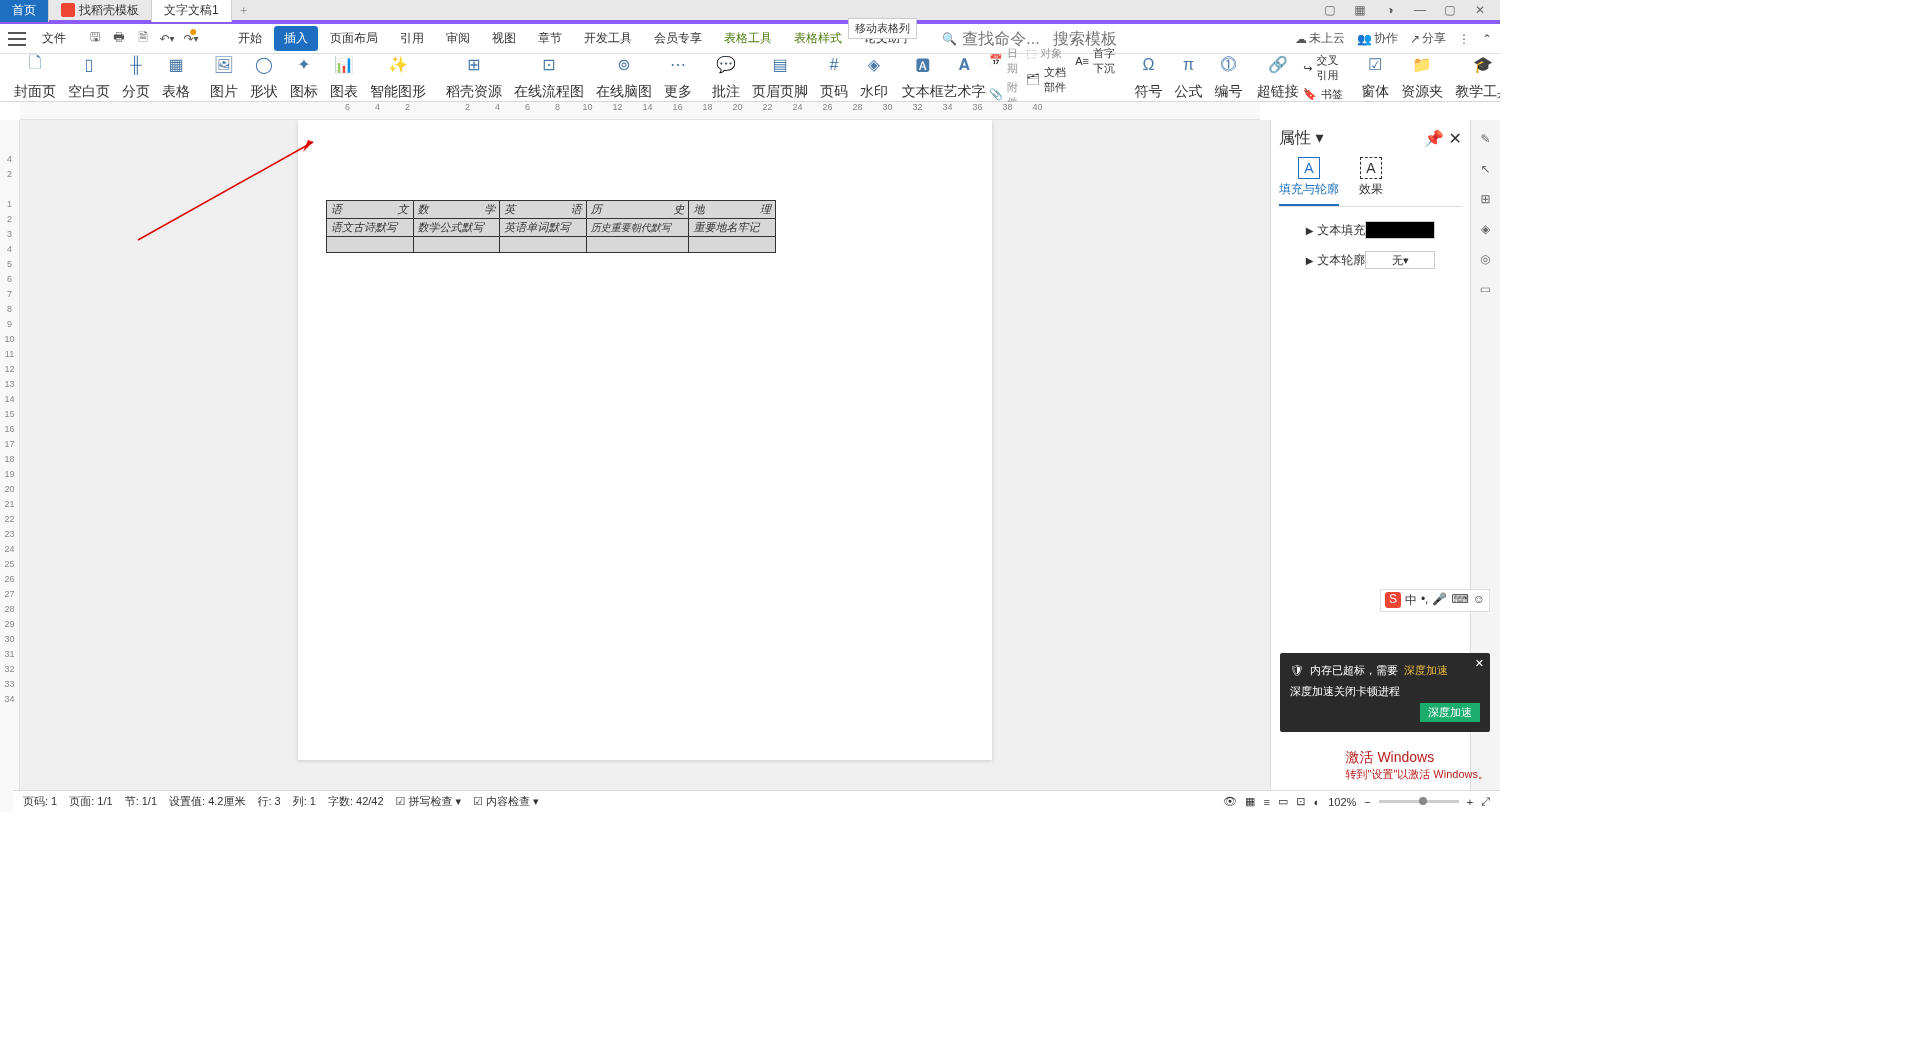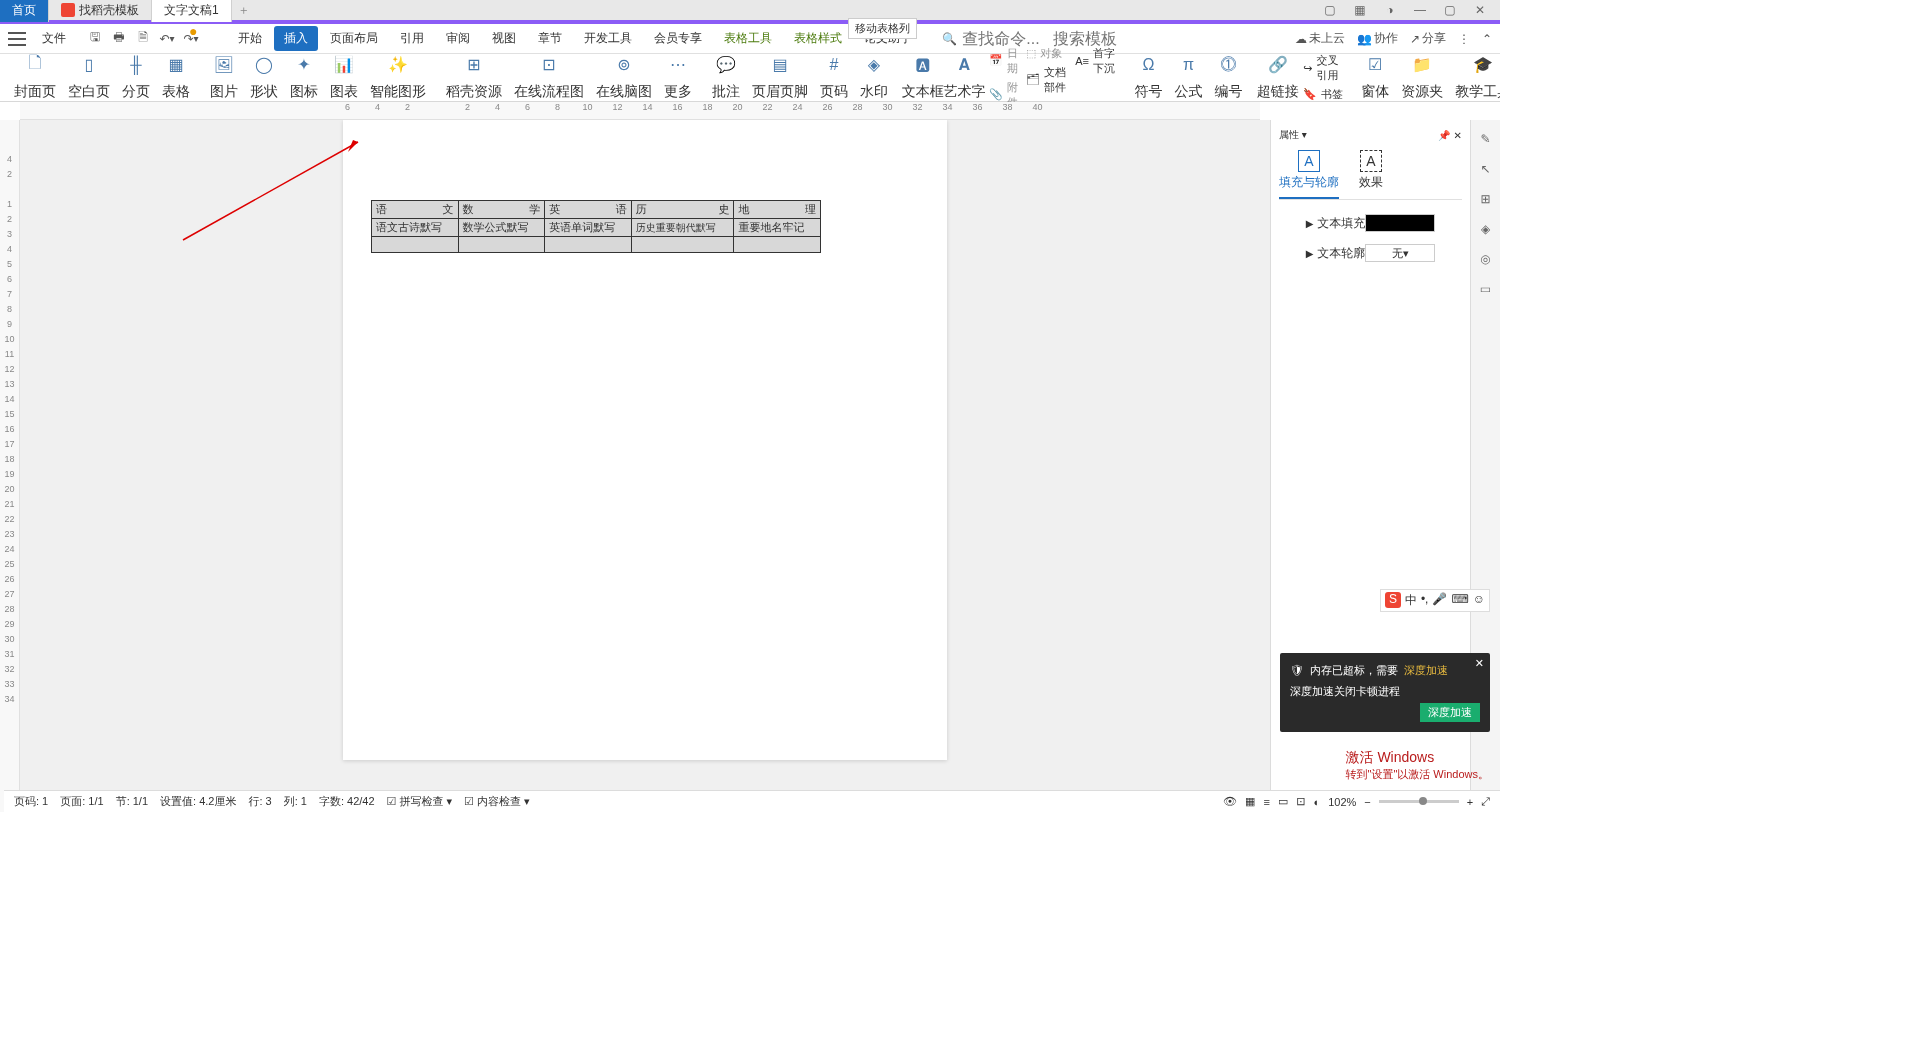--- a/index.html
+++ b/index.html
@@ -51,44 +51,44 @@
 
 .ruler-h { height: 18px; background: #f8f8f8; border-bottom: 1px solid #e0e0e0; position: relative; margin-left: 20px; margin-right: 240px; overflow: hidden; }
 .ruler-h .marks { position: absolute; left: 320px; top: 0; display: flex; font-size: 9px; color: #888; }
 .ruler-h .mark { width: 15px; text-align: center; }
 .ruler-v { width: 20px; background: #f8f8f8; border-right: 1px solid #e0e0e0; padding-top: 4px; }
 .ruler-v .vmark { font-size: 9px; color: #888; text-align: center; height: 15px; }
 
 
 .main { display: flex; height: calc(100% - 120px); }
 .doc-area { flex: 1; background: #f0f0f0; overflow: auto; position: relative; }
-.page { width: 604px; min-height: 640px; background: #fff; margin: 0 auto; margin-top: 0; box-shadow: 0 1px 4px rgba(0,0,0,0.15); padding: 80px 40px; position: relative; }
+.page { width: 694px; min-height: 640px; background: #fff; margin: 0 auto; margin-top: 0; box-shadow: 0 1px 4px rgba(0,0,0,0.15); padding: 80px 40px; position: relative; font-style: italic; }
 .doc-table { border-collapse: collapse; width: 450px; margin-left: -12px; }
 .doc-table td { border: 1px solid #333; padding: 1px 4px; font-size: 11px; height: 16px; background: #d8d8d8; }
 .doc-table .hdr td { text-align-last: justify; }
 .arrow { position: absolute; left: -170px; top: 10px; width: 200px; height: 120px; }
 
 
 .sidepanel { width: 200px; background: #fff; border-left: 1px solid #dcdcdc; padding: 8px; }
-.sidepanel-hdr { display: flex; align-items: center; justify-content: space-between; font-size: 10px; margin-bottom: 8px; }
+.sidepanel-hdr { display: flex; align-items: center; justify-content: space-between; font-size: 16px; margin-bottom: 8px; }
 .sidepanel-tabs { display: flex; gap: 20px; border-bottom: 1px solid #e0e0e0; margin-bottom: 8px; }
 .sidepanel-tab { display: flex; flex-direction: column; align-items: center; gap: 2px; padding-bottom: 6px; cursor: pointer; }
 .sidepanel-tab.active { border-bottom: 2px solid #1e6fc1; color: #1e6fc1; }
 .sidepanel-tab .ic { width: 22px; height: 22px; border: 1.5px solid currentColor; display: flex; align-items: center; justify-content: center; font-size: 14px; }
 .prop-row { display: flex; align-items: center; justify-content: center; padding: 6px 0; font-size: 12px; }
 .prop-row .tri { font-size: 10px; margin-right: 4px; }
 .prop-swatch { width: 70px; height: 18px; background: #000; border: 1px solid #ccc; }
 .prop-select { width: 70px; height: 18px; border: 1px solid #ccc; font-size: 11px; display: flex; align-items: center; justify-content: center; }
 
 
 .iconrail { width: 30px; background: #f4f4f4; border-left: 1px solid #dcdcdc; display: flex; flex-direction: column; align-items: center; gap: 12px; padding-top: 10px; }
 .iconrail div { width: 18px; height: 18px; color: #666; cursor: pointer; display: flex; align-items: center; justify-content: center; }
 
 
-.statusbar { height: 22px; background: #fff; border-top: 1px solid #dcdcdc; display: flex; align-items: center; padding: 0 10px; font-size: 11px; gap: 12px; position: absolute; bottom: 0; left: 4px; right: 0; }
+.statusbar { height: 22px; background: #fff; border-top: 1px solid #dcdcdc; display: flex; align-items: center; padding: 0 10px; font-size: 11px; gap: 12px; position: absolute; bottom: 0; left: 13px; right: 0; }
 .statusbar-right { margin-left: auto; display: flex; align-items: center; gap: 8px; }
 .zoom-slider { width: 80px; height: 3px; background: #ccc; position: relative; }
 .zoom-slider::after { content: ''; position: absolute; left: 50%; top: -3px; width: 8px; height: 8px; background: #888; border-radius: 50%; }
 
 
 .notif { position: absolute; right: 10px; bottom: 80px; width: 210px; background: #2a2a2a; color: #fff; padding: 10px; border-radius: 2px; font-size: 11px; }
 .notif .close { position: absolute; right: 6px; top: 4px; cursor: pointer; }
 .notif .title { display: flex; align-items: center; gap: 6px; margin-bottom: 6px; }
 .notif .btn { display: inline-block; background: #1aad6e; padding: 2px 8px; float: right; margin-top: 4px; cursor: pointer; }
 .notif .hl { color: #e6b93f; }

